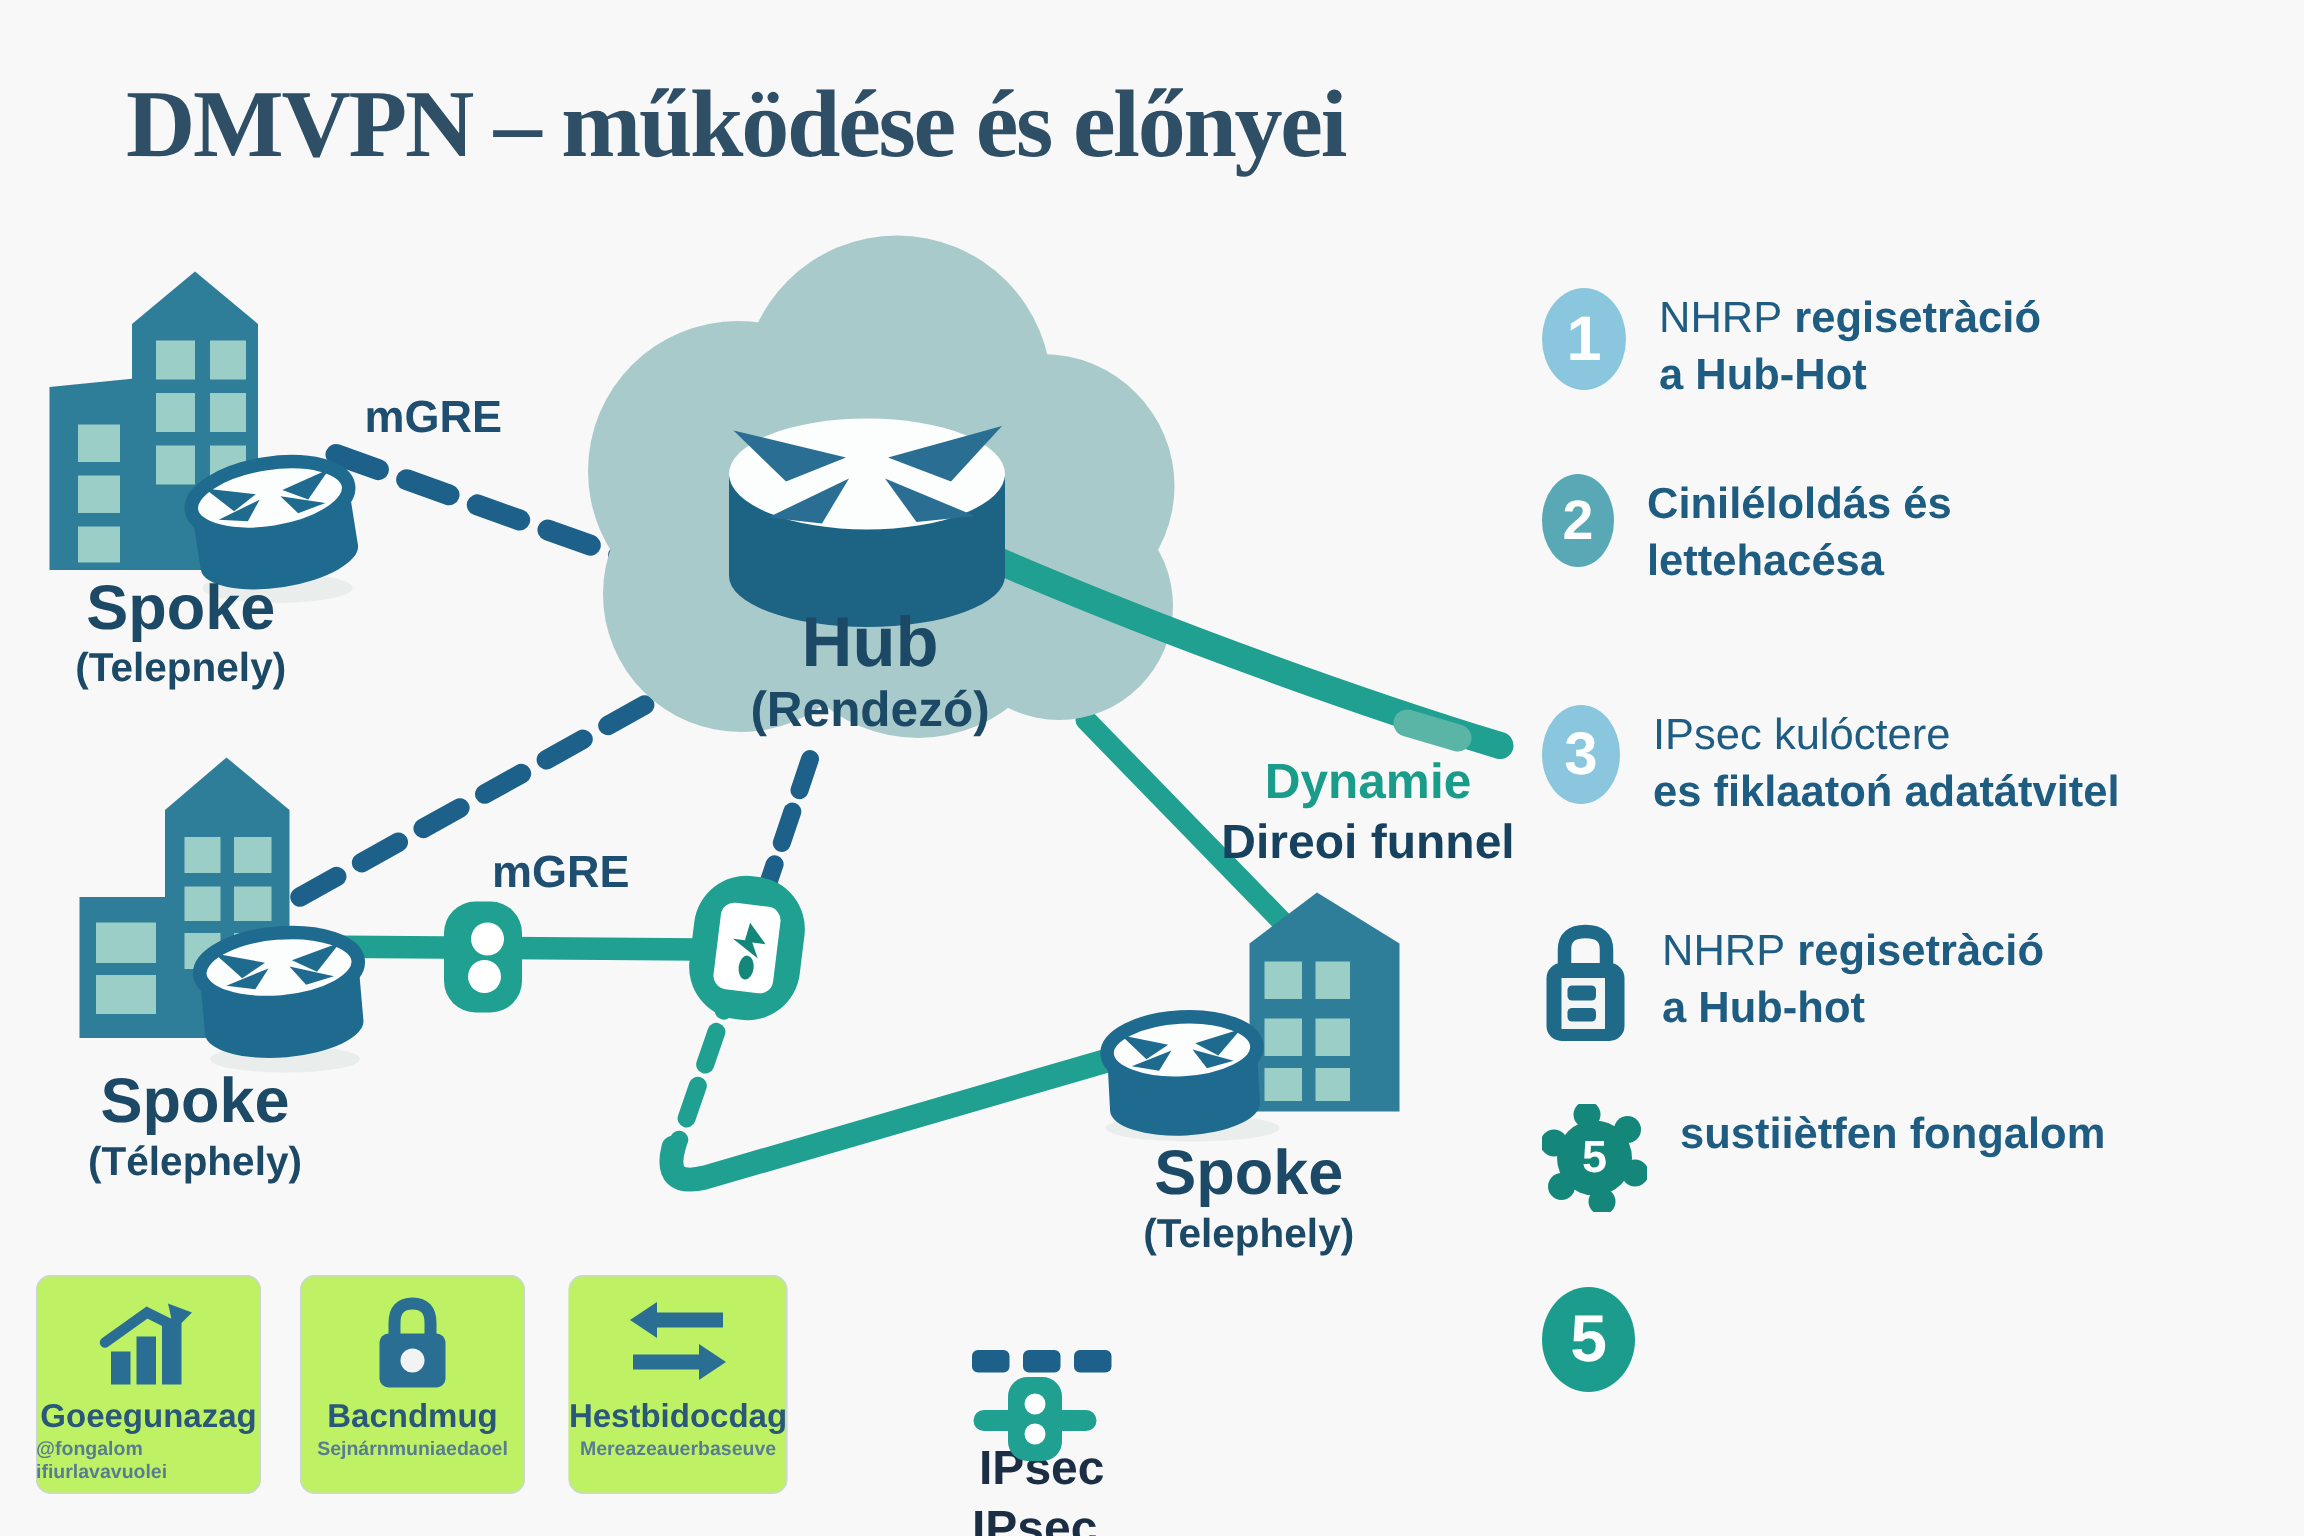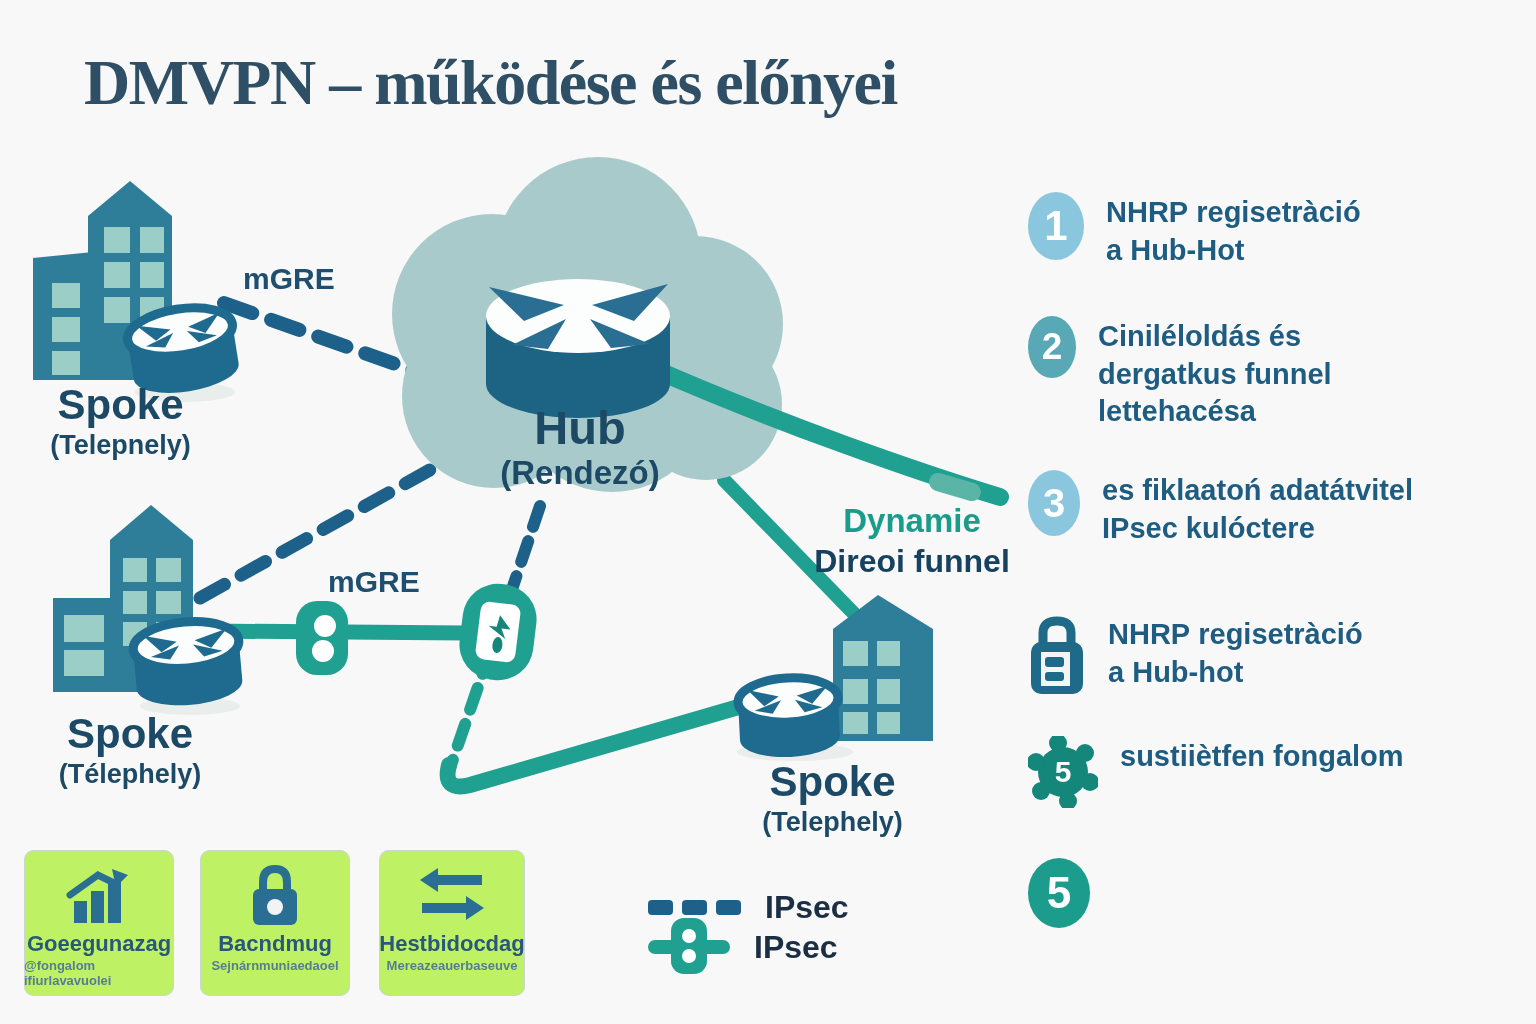--- a/index.html
+++ b/index.html
@@ -26,22 +26,22 @@
   .dyn .d2{font-size:32px;font-weight:600;color:#16425f;}
   .benefit{position:absolute;left:1028px;display:flex;gap:22px;align-items:flex-start;width:470px;}
   .badge-circle{
     border-radius:50%;color:#fff;font-weight:800;flex:0 0 auto;
     display:flex;align-items:center;justify-content:center;
   }
   .badge-icon{flex:0 0 auto;position:relative;}
   .gear-num{position:absolute;left:0;top:0;width:70px;height:72px;display:flex;
     align-items:center;justify-content:center;color:#fff;font-size:30px;font-weight:800;}
   .btext{font-size:29px;font-weight:600;color:#1e5c82;line-height:1.3;padding-top:2px;}
-  .btext b{font-weight:700;}
-  .legend-row{position:absolute;display:flex;align-items:center;gap:24px;}
+  .btext b{font-weight:400;}
+  .legend-row{position:absolute;display:flex;align-items:center;gap:24px;flex-direction:column;}
   .dashes{display:flex;gap:9px;align-items:center;height:58px;}
   .dash{width:25px;height:15px;background:#1d608a;border-radius:4px;}
   .lockline{position:relative;width:82px;height:58px;}
   .lockline .bar{position:absolute;left:0;top:22px;width:82px;height:14px;background:#1fa090;border-radius:8px;}
   .lockline .lock{position:absolute;left:23px;top:0;width:36px;height:56px;background:#1fa090;border-radius:13px;}
   .lockline .dot{position:absolute;left:11px;width:14px;height:14px;background:#fff;border-radius:50%;}
   .lockline .dot.t{top:11px;} .lockline .dot.b{top:31px;}
   .legend-label{font-size:32px;font-weight:700;color:#1b2e44;}
   .card{
     position:absolute;top:850px;height:146px;background:#bef264;border-radius:10px;
@@ -216,30 +216,29 @@
   <div class="btext">
     <div><b>NHRP</b><span> regisetràció</span></div>
     <div>a Hub-Hot</div>
   </div>
 </div>
 
 <div class="benefit" style="top:316px;">
   <div class="badge-circle" style="width: 48px; height: 62px; font-size: 37px; background: rgb(89, 168, 182);">2</div>
   <div class="btext">
     <div><b></b><span>Ciniléloldás és</span></div>
-    <div>dergatkus funnel</div>
     <div>lettehacésa</div>
   </div>
 </div>
 
 <div class="benefit" style="top:470px;">
   <div class="badge-circle" style="width: 52px; height: 66px; font-size: 40px; background: rgb(138, 198, 222);">3</div>
   <div class="btext">
+    <div><b>IPsec kulóctere</b><span></span></div>
     <div>es fiklaatoń adatátvitel</div>
-    <div><b>IPsec kulóctere</b><span></span></div>
   </div>
 </div>
 
 <div class="benefit" style="top:614px;">
   <div class="badge-icon">
     <svg width="58" height="82" viewBox="0 0 58 82">
       <path d="M15,32 L15,19 Q15,7 29,7 Q43,7 43,19 L43,32" stroke="#1e6a88" stroke-width="9" fill="none" stroke-linecap="round"></path>
       <rect x="3" y="28" width="52" height="52" rx="10" fill="#1e6a88"></rect>
       <rect x="13" y="38" width="29" height="34" fill="#f4f6f6"></rect>
       <rect x="17" y="43" width="19" height="10" rx="3" fill="#1e6a88"></rect>

